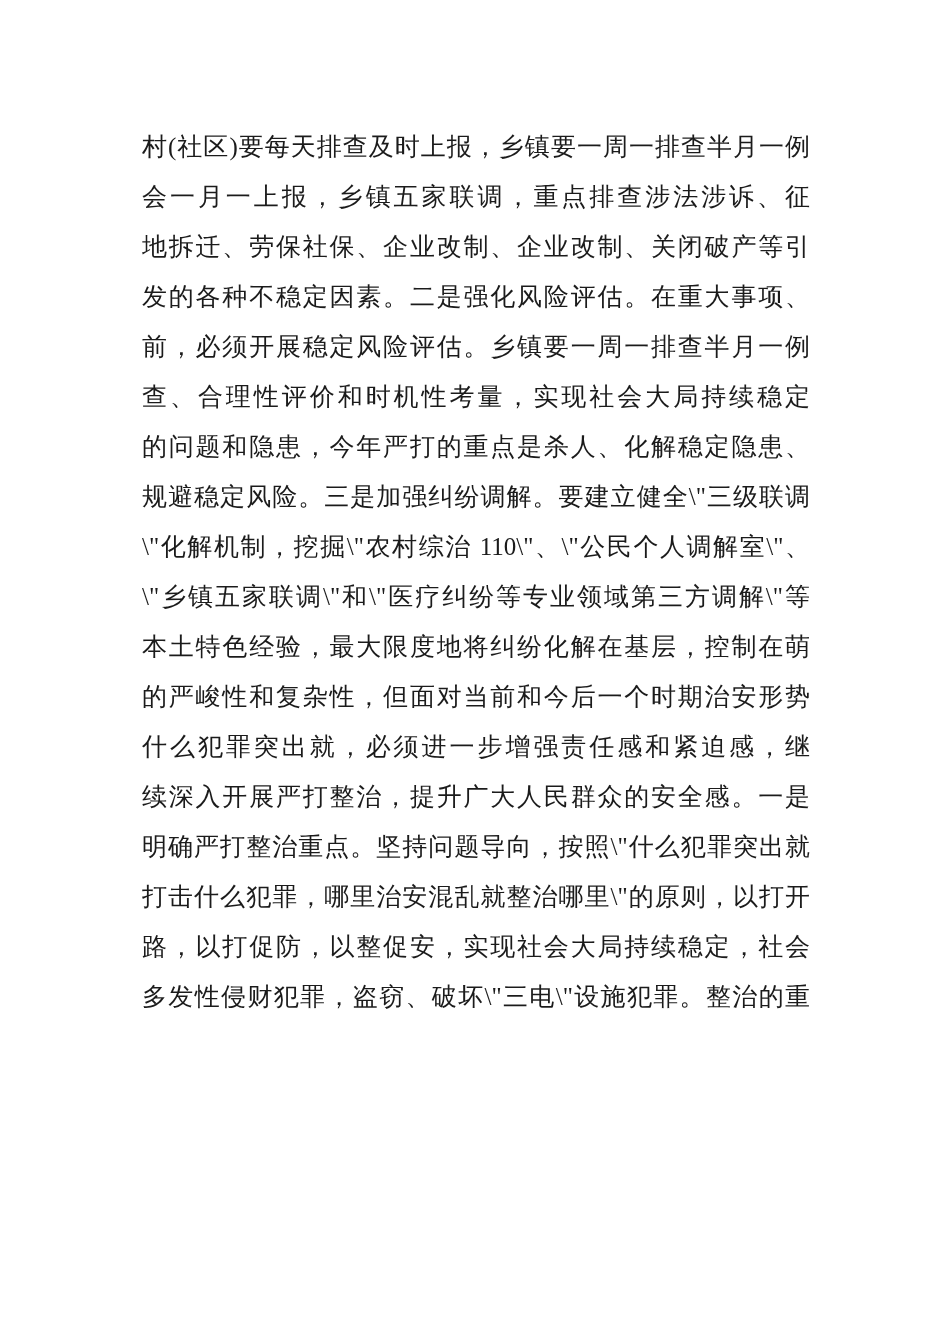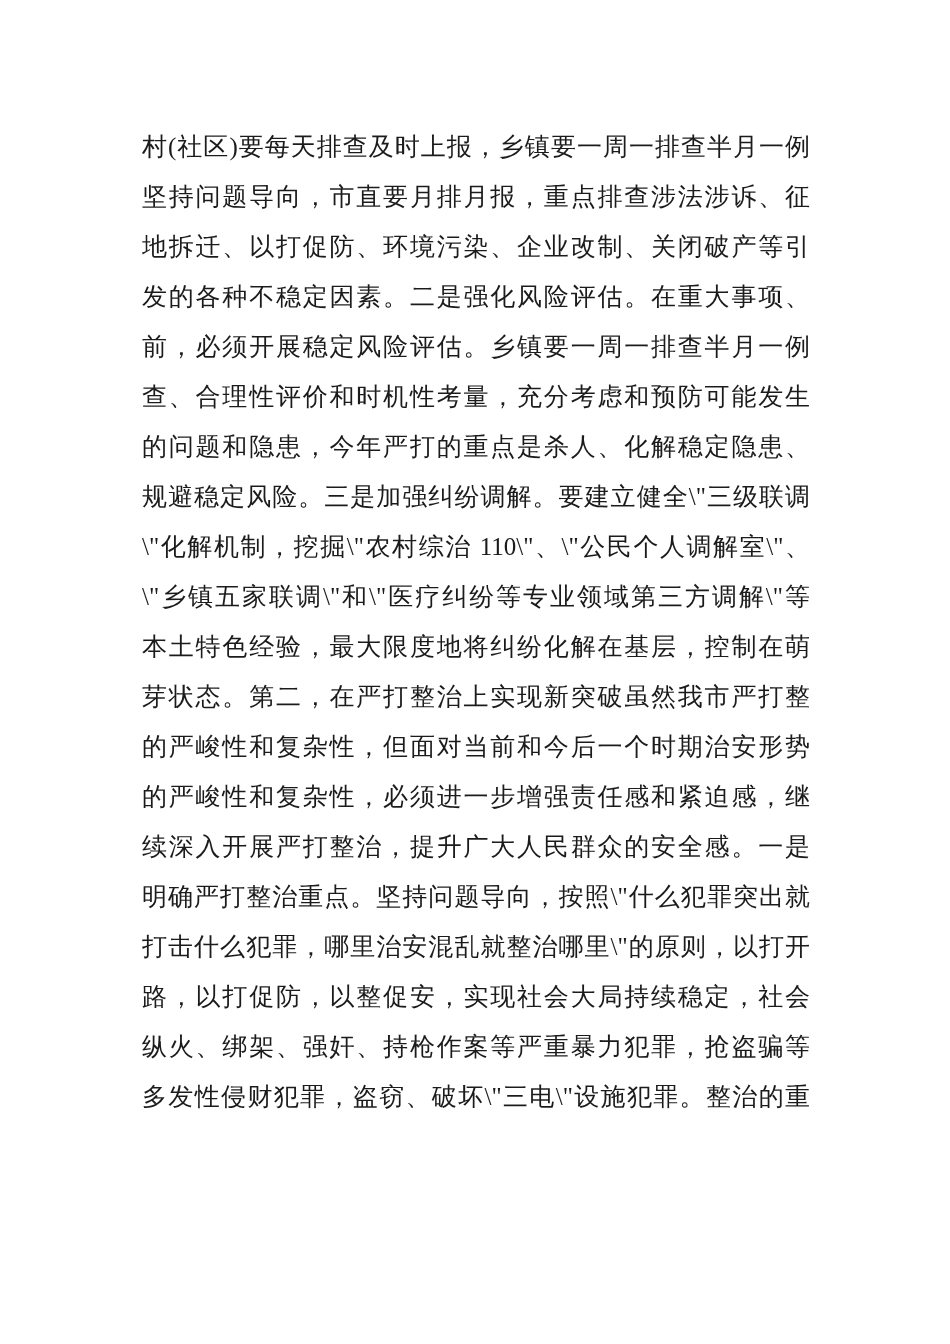--- a/index.html
+++ b/index.html
@@ -33,33 +33,31 @@
     overflow: hidden;
     white-space: normal;
   }
 </style>
 </head>
 <body>
 
 <div class="page">
   <div class="text-block">
     <div class="text-line">村(社区)要每天排查及时上报，乡镇要一周一排查半月一例</div>
-    <div class="text-line">坚持问题导向，市直要月排月报，重点排查涉法涉诉、征</div>
-    <div class="text-line">地拆迁、以打促防、环境污染、企业改制、关闭破产等引</div>
+    <div class="text-line">会一月一上报，乡镇五家联调，重点排查涉法涉诉、征</div>
+    <div class="text-line">地拆迁、劳保社保、企业改制、企业改制、关闭破产等引</div>
     <div class="text-line">发的各种不稳定因素。二是强化风险评估。在重大事项、</div>
     <div class="text-line">前，必须开展稳定风险评估。乡镇要一周一排查半月一例</div>
-    <div class="text-line">查、合理性评价和时机性考量，充分考虑和预防可能发生</div>
+    <div class="text-line">查、合理性评价和时机性考量，实现社会大局持续稳定</div>
     <div class="text-line">的问题和隐患，今年严打的重点是杀人、化解稳定隐患、</div>
     <div class="text-line">规避稳定风险。三是加强纠纷调解。要建立健全\"三级联调</div>
     <div class="text-line">\"化解机制，挖掘\"农村综治 110\"、\"公民个人调解室\"、</div>
     <div class="text-line">\"乡镇五家联调\"和\"医疗纠纷等专业领域第三方调解\"等</div>
     <div class="text-line">本土特色经验，最大限度地将纠纷化解在基层，控制在萌</div>
-    <div class="text-line">芽状态。第二，在严打整治上实现新突破虽然我市严打整</div>
     <div class="text-line">的严峻性和复杂性，但面对当前和今后一个时期治安形势</div>
-    <div class="text-line">的严峻性和复杂性，必须进一步增强责任感和紧迫感，继</div>
+    <div class="text-line">什么犯罪突出就，必须进一步增强责任感和紧迫感，继</div>
     <div class="text-line">续深入开展严打整治，提升广大人民群众的安全感。一是</div>
     <div class="text-line">明确严打整治重点。坚持问题导向，按照\"什么犯罪突出就</div>
     <div class="text-line">打击什么犯罪，哪里治安混乱就整治哪里\"的原则，以打开</div>
     <div class="text-line">路，以打促防，以整促安，实现社会大局持续稳定，社会</div>
-    <div class="text-line">纵火、绑架、强奸、持枪作案等严重暴力犯罪，抢盗骗等</div>
     <div class="text-line">多发性侵财犯罪，盗窃、破坏\"三电\"设施犯罪。整治的重</div>
   </div>
 </div>
 
 </body></html>

